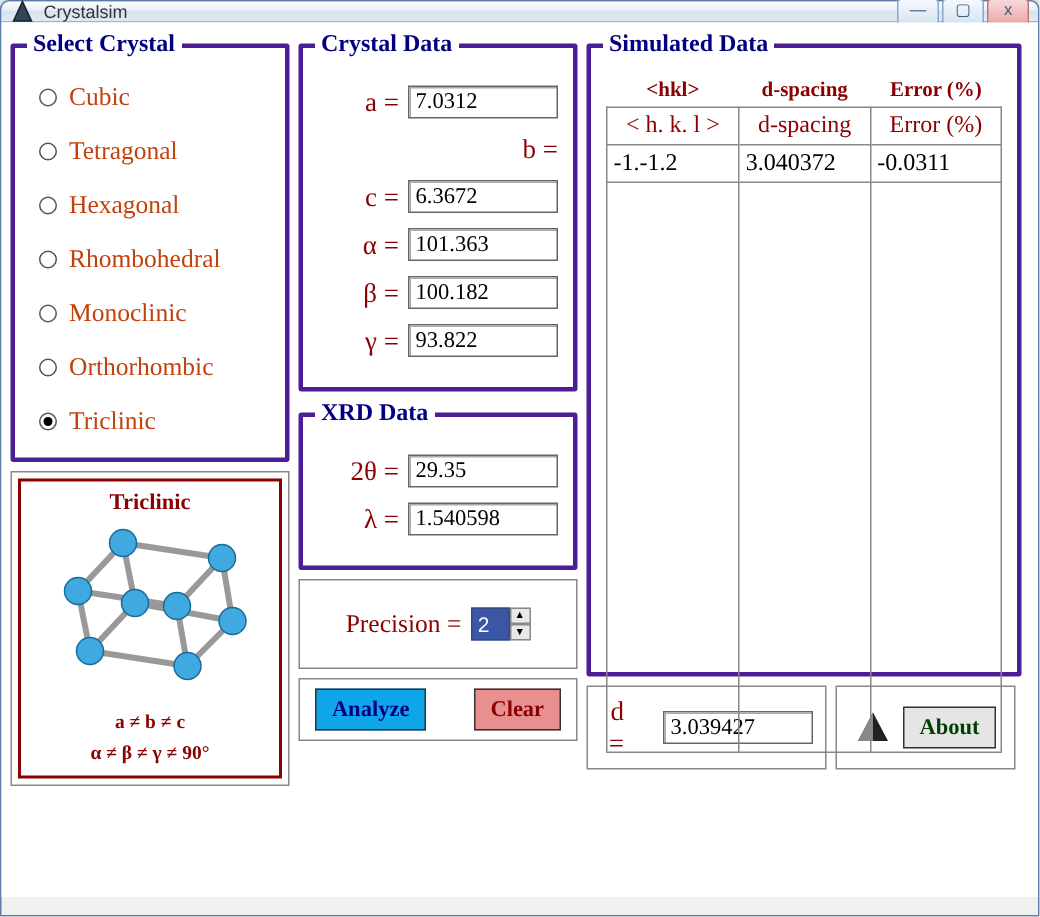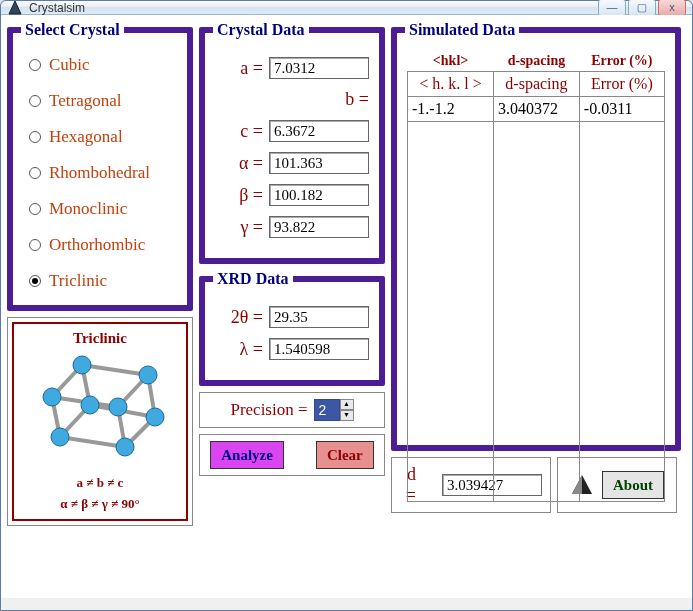--- a/index.html
+++ b/index.html
@@ -58,21 +58,21 @@
   padding: 6px;
   display: grid;
   grid-template-columns: 186px 186px 290px;
   gap: 6px;
   height: calc(611px - 28px);
   background: #fff;
   position: relative;
 }
 .col { display: flex; flex-direction: column; gap: 6px; }
 fieldset {
-  border: 6px solid #4c1d95;
+  border: 3px solid #4c1d95;
   border-radius: 2px;
   padding: 8px 10px 10px 10px;
   position: relative;
 }
 legend {
   font-weight: bold;
   color: #000080;
   font-size: 16px;
   padding: 0 4px;
   margin-left: -2px;
@@ -106,21 +106,21 @@
   width: 100px; height: 22px;
   border: 1px solid #666;
   box-shadow: inset 1px 1px 0 #aaa;
   font-family: "Times New Roman", serif;
   font-size: 15px;
   padding: 1px 4px;
   background: #fff;
 }
 .precision-box {
   border: 1px solid #888;
-  padding: 6px 10px;
+  padding: 18px 10px;
   display: flex; align-items: center; justify-content: center; gap: 6px;
 }
 .precision-label { color: #8b0000; font-size: 17px; }
 .spinner {
   display: flex; align-items: stretch;
 }
 .spinner-val {
   width: 26px; height: 22px; border: 1px solid #344a82; background: #3b57a6;
   color: #fff; font-size: 14px; text-align: left; padding: 1px 4px;
 }
@@ -139,21 +139,21 @@
 }
 .btn {
   height: 28px;
   padding: 0 10px;
   font-family: "Times New Roman", serif;
   font-weight: bold;
   font-size: 15px;
   border: 1px solid #333;
   cursor: pointer;
 }
-.btn.analyze { background: #d946ef; color: #000080; }
+.btn.analyze { background: #0ea5e9; color: #000080; }
 .btn.clear { background: #e89090; color: #8b0000; margin-left: 24px; }
 .btn.about { background: #e5e5e5; color: #004000; }
 .crystal-preview {
   border: 1px solid #888;
   padding: 4px;
   text-align: center;
 }
 .preview-inner {
   border: 2px solid #8b0000;
   padding: 6px 4px;

